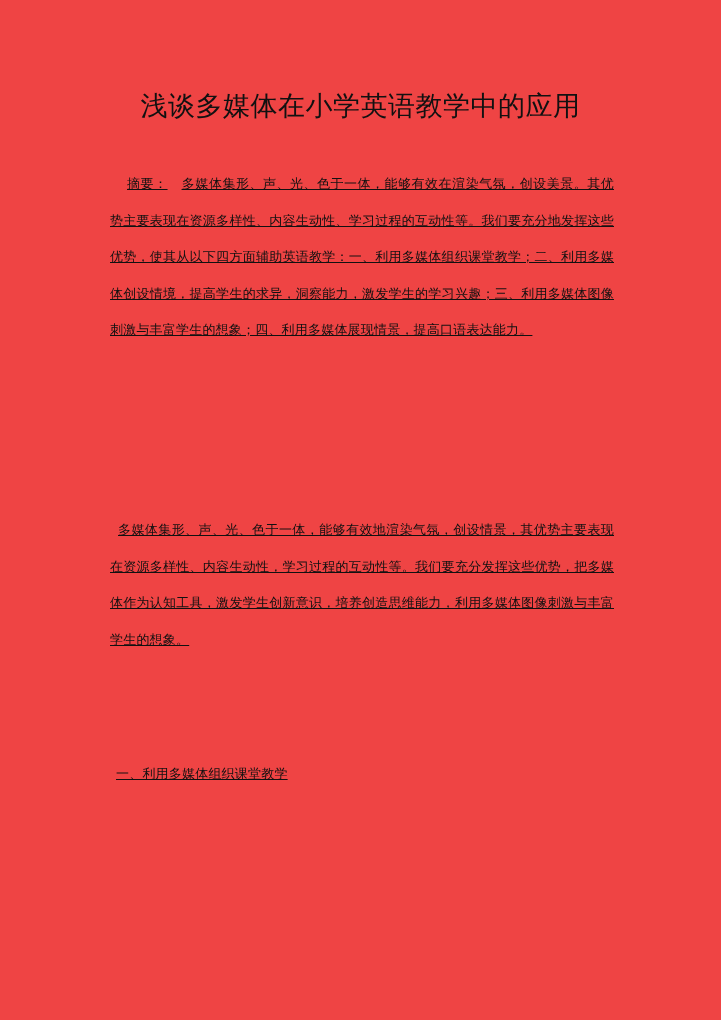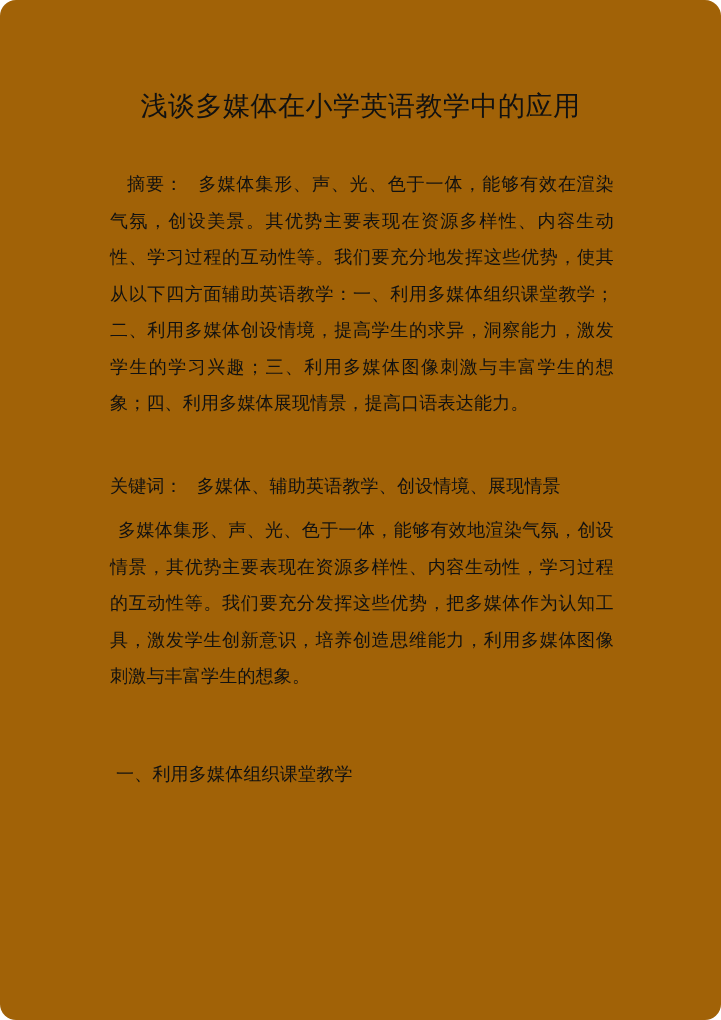--- a/index.html
+++ b/index.html
@@ -1,41 +1,38 @@
 <!DOCTYPE html>
 <html><head>
 <meta charset="utf-8">
 <style>
   html, body { margin: 0; padding: 0; background: #ffffff; }
   body { width: 721px; height: 1020px; position: relative; overflow: hidden;
          font-family: "DejaVu Serif", "Liberation Serif", serif; color: #111111; }
-  .page { position: absolute; left: 0; top: 0; width: 721px; height: 1020px; background: #a16207; border-radius: 16px; }
+  .page { position: absolute; left: 0; top: 0; width: 721px; height: 1020px; background: #ef4444; }
   .title { position: absolute; left: 0; width: 721px; top: 88px; text-align: center;
            font-size: 27px; line-height: 36px; letter-spacing: 0.5px; }
-  .para { position: absolute; left: 110px; width: 504px; font-size: 18px; line-height: 36.5px;
-          text-align: justify; letter-spacing: 0.2px; }
+  .para { position: absolute; left: 110px; width: 504px; font-size: 13px; line-height: 36.5px;
+          text-align: justify; letter-spacing: 0.2px; text-decoration: underline; }
   .abstract { top: 166px; text-indent: 17px; }
   .keywords { top: 468px; }
   .intro { top: 512px; text-indent: 8px; }
   .section-head { top: 756px; text-indent: 6px; }
   .body1 { top: 792px; text-indent: 8px; }
   .label { }
   .gap { display: inline-block; width: 14px; }
 </style>
 </head>
 <body>
 
 <div class="page">
   <div class="title">浅谈多媒体在小学英语教学中的应用</div>
 
   <div class="para abstract">
     <span class="label">摘要：</span><span class="gap"></span><span>多媒体集形、声、光、色于一体，能够有效在渲染气氛，创设美景。其优势主要表现在资源多样性、内容生动性、学习过程的互动性等。我们要充分地发挥这些优势，使其从以下四方面辅助英语教学：一、利用多媒体组织课堂教学；二、利用多媒体创设情境，提高学生的求异，洞察能力，激发学生的学习兴趣；三、利用多媒体图像刺激与丰富学生的想象；四、利用多媒体展现情景，提高口语表达能力。</span>
   </div>
 
-  <div class="para keywords">
-    <span class="label">关键词：</span><span class="gap"></span><span>多媒体、辅助英语教学、创设情境、展现情景</span>
-  </div>
 
   <div class="para intro">多媒体集形、声、光、色于一体，能够有效地渲染气氛，创设情景，其优势主要表现在资源多样性、内容生动性，学习过程的互动性等。我们要充分发挥这些优势，把多媒体作为认知工具，激发学生创新意识，培养创造思维能力，利用多媒体图像刺激与丰富学生的想象。</div>
 
   <div class="para section-head">一、利用多媒体组织课堂教学</div>
 
 </div>
 
 </body></html>

